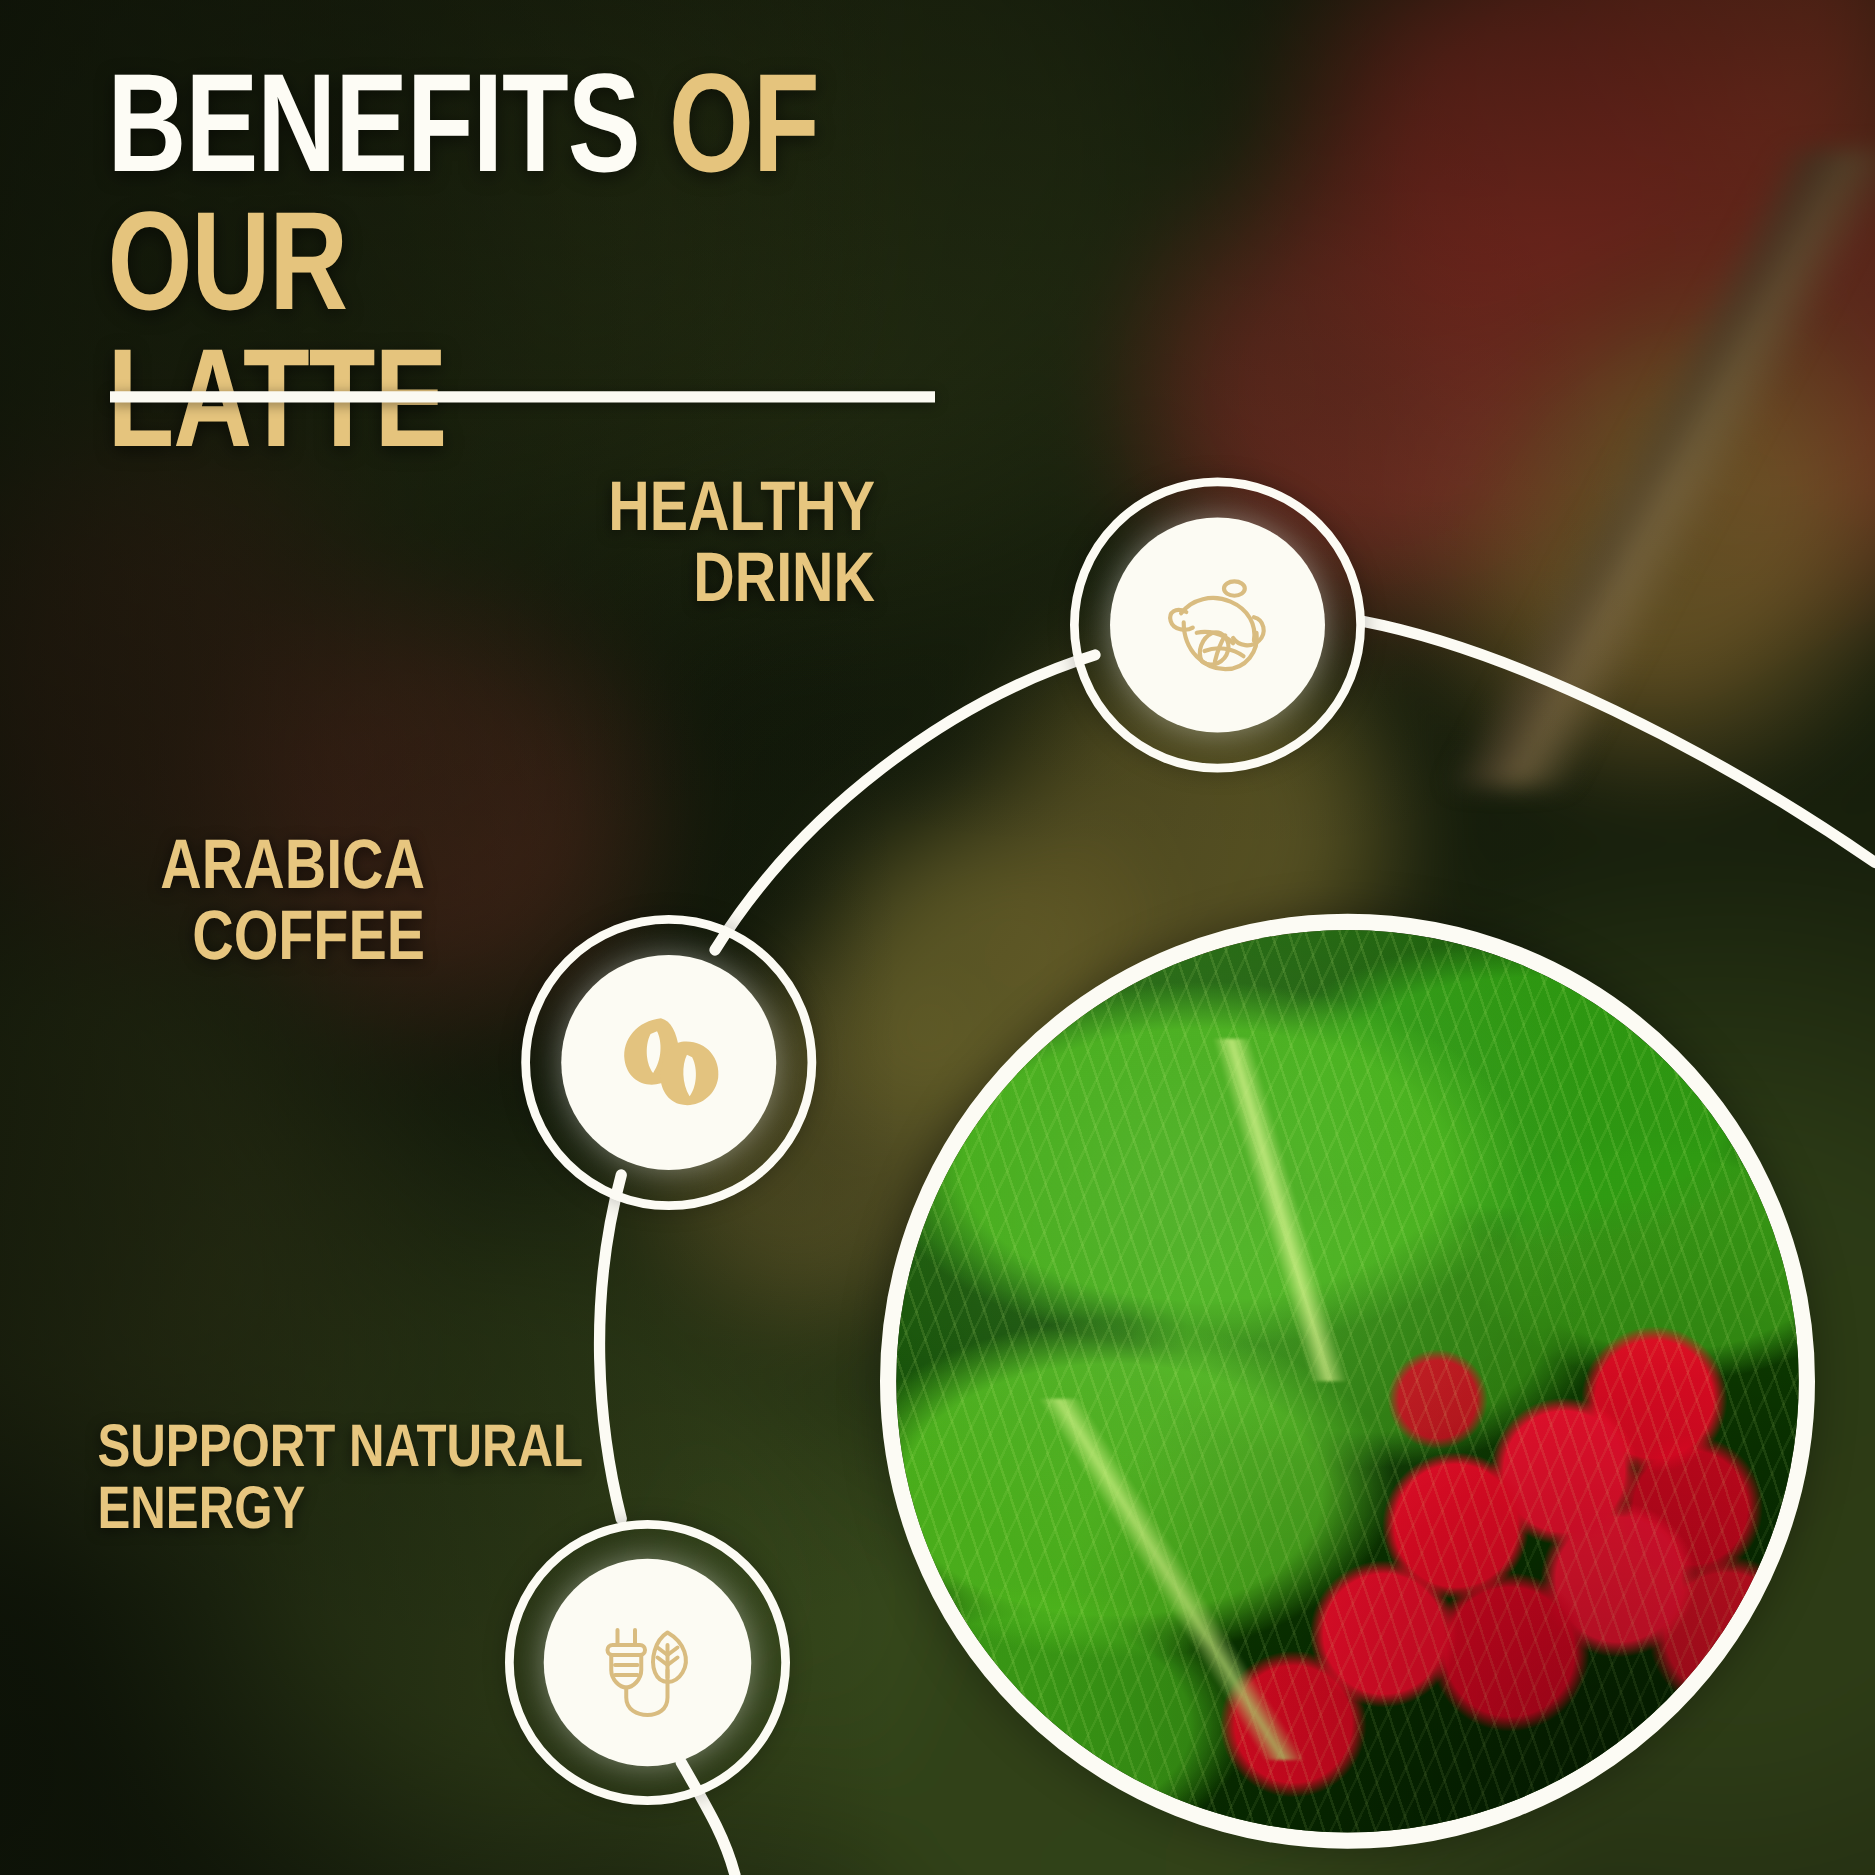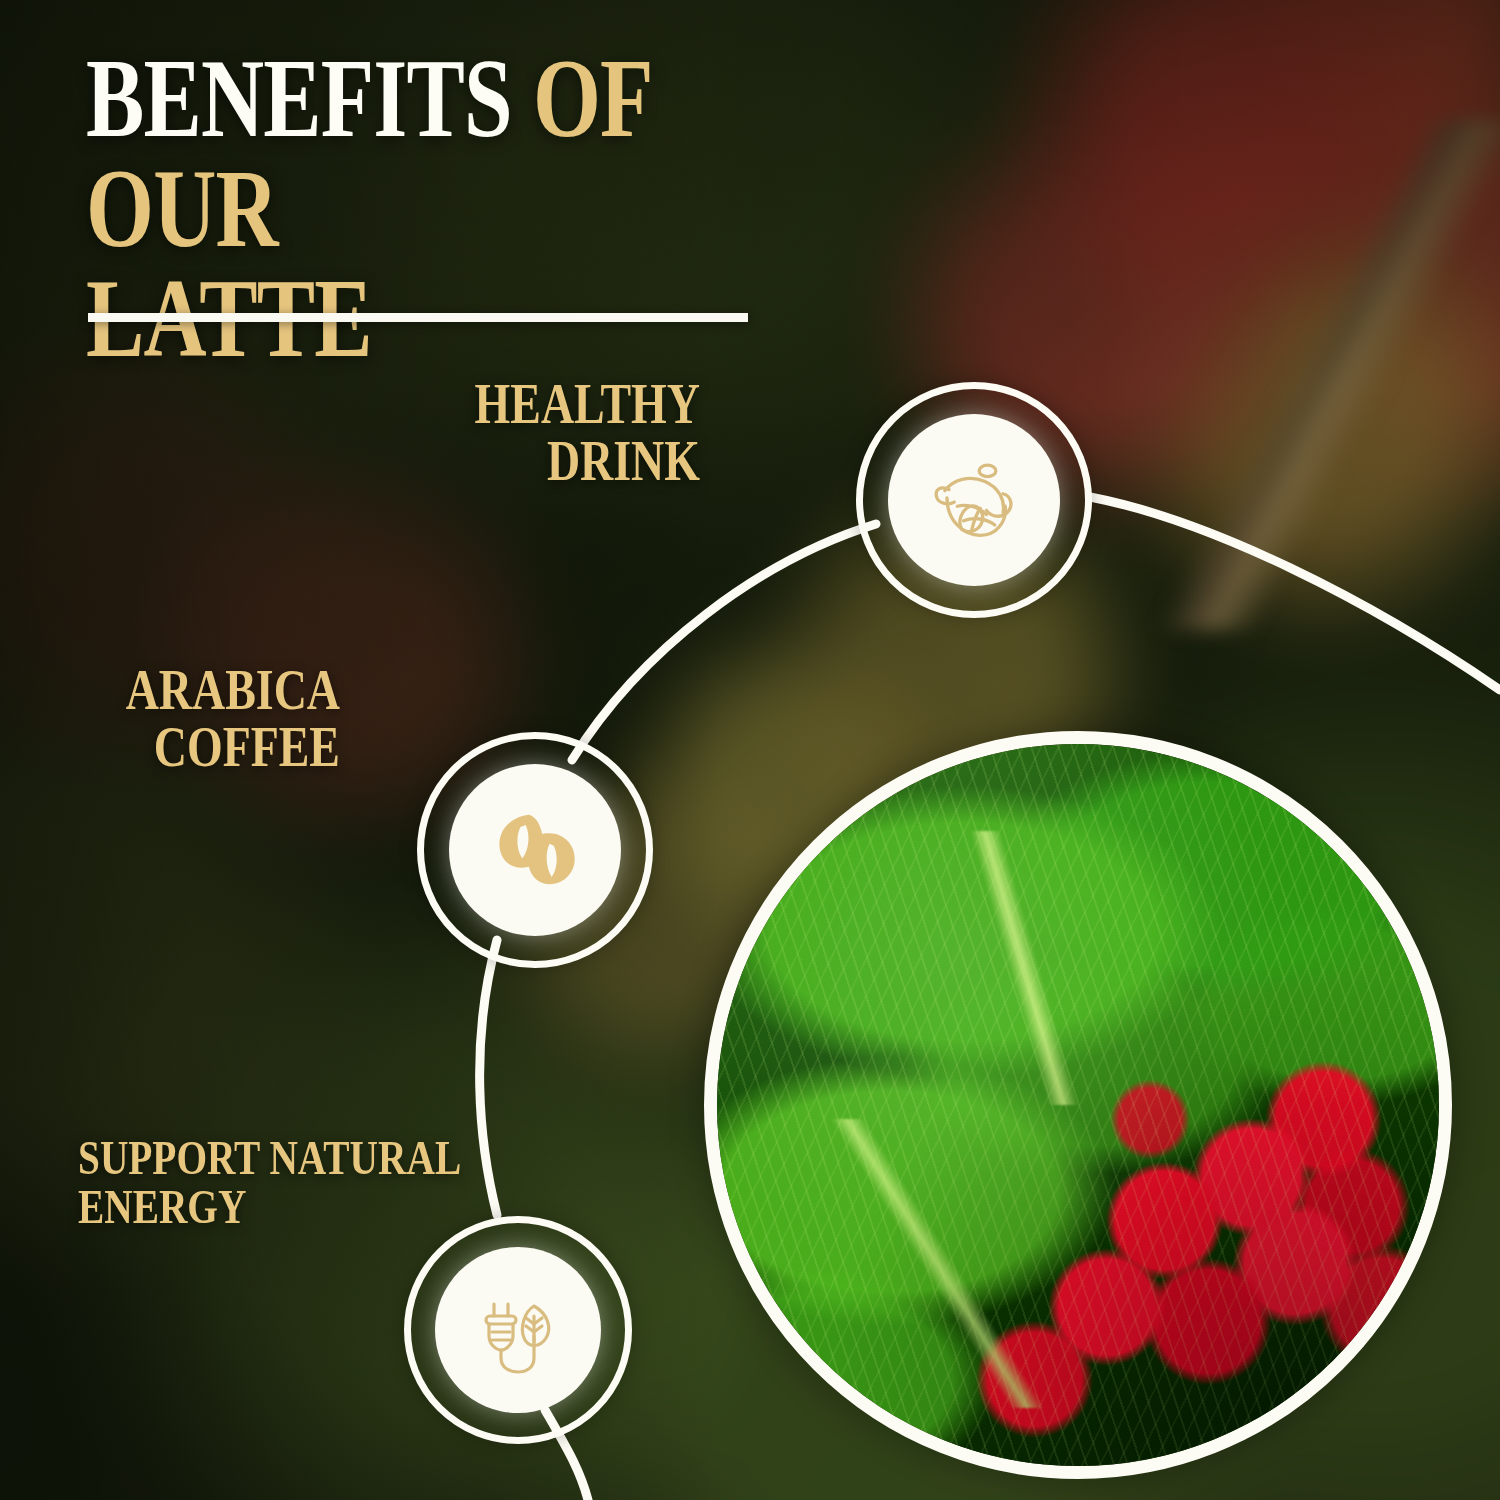--- a/index.html
+++ b/index.html
@@ -1,21 +1,21 @@
 <!DOCTYPE html>
 <html><head>
 <meta charset="utf-8">
 <style>
   html,body{margin:0;padding:0;background:#0c0f06;}
   *{box-sizing:border-box;}
   .stage{
     position:relative;
     width:1500px;height:1500px;
     overflow:hidden;
-    font-family:Liberation Serif, serif;
+    font-family:Liberation Sans, sans-serif;
     background:#c2410c;
   }
 
   
   .bg-photo{position:absolute;inset:0;overflow:hidden;}
   .bg-base{
     position:absolute;inset:-6%;
     background:
       radial-gradient(circle at 78% 12%, rgba(150,46,38,.92) 0 5%, rgba(120,38,32,0) 12%),
       radial-gradient(circle at 88% 6%,  rgba(176,60,45,.85) 0 4%, rgba(150,40,35,0) 11%),

